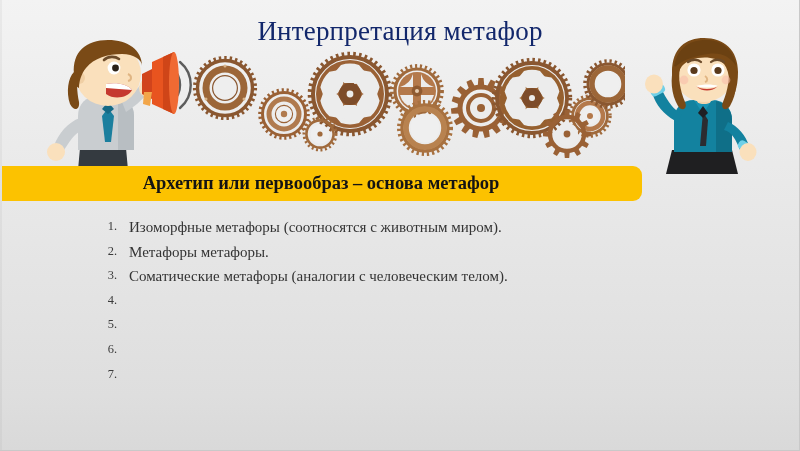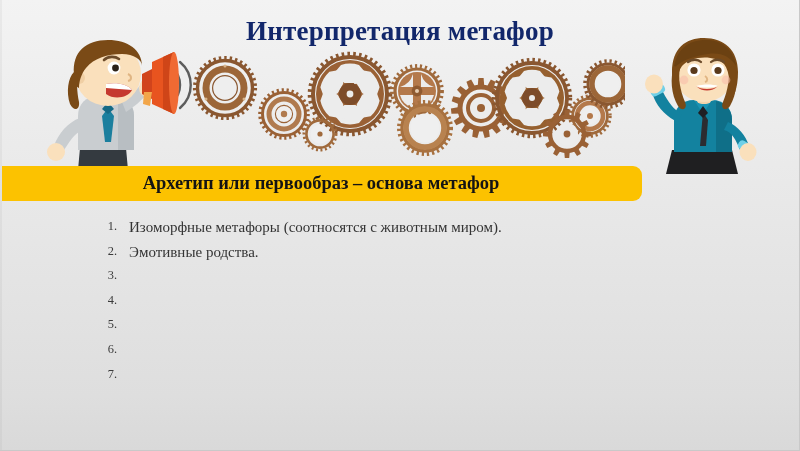--- a/index.html
+++ b/index.html
@@ -29,21 +29,21 @@
   }
 
   
   .title {
     position: absolute;
     left: 0;
     top: 16px;
     width: 800px;
     text-align: center;
     font-size: 27px;
-    font-weight: bold;
+    font-weight: normal;
     color: #12276b;
     letter-spacing: 0.2px;
     z-index: 20;
     white-space: nowrap;
   }
 
   
   .banner {
     position: absolute;
     left: 0;
@@ -467,24 +467,25 @@
     <div class="banner-text">Архетип или первообраз – основа метафор</div>
   </div>
 
   <div class="list" id="list-root">
       <div class="list-row">
         <div class="list-num">1.</div>
         <div class="list-text">Изоморфные метафоры (соотносятся с животным миром).</div>
       </div>
       <div class="list-row">
         <div class="list-num">2.</div>
-        <div class="list-text">Эмотивные родства.</div>
+        <div class="list-text">Метафоры метафоры.</div>
       </div>
       <div class="list-row">
         <div class="list-num">3.</div>
+        <div class="list-text">Соматические метафоры (аналогии с человеческим телом).</div>
       </div>
       <div class="list-row">
         <div class="list-num">4.</div>
       </div>
       <div class="list-row">
         <div class="list-num">5.</div>
       </div>
       <div class="list-row">
         <div class="list-num">6.</div>
       </div>

